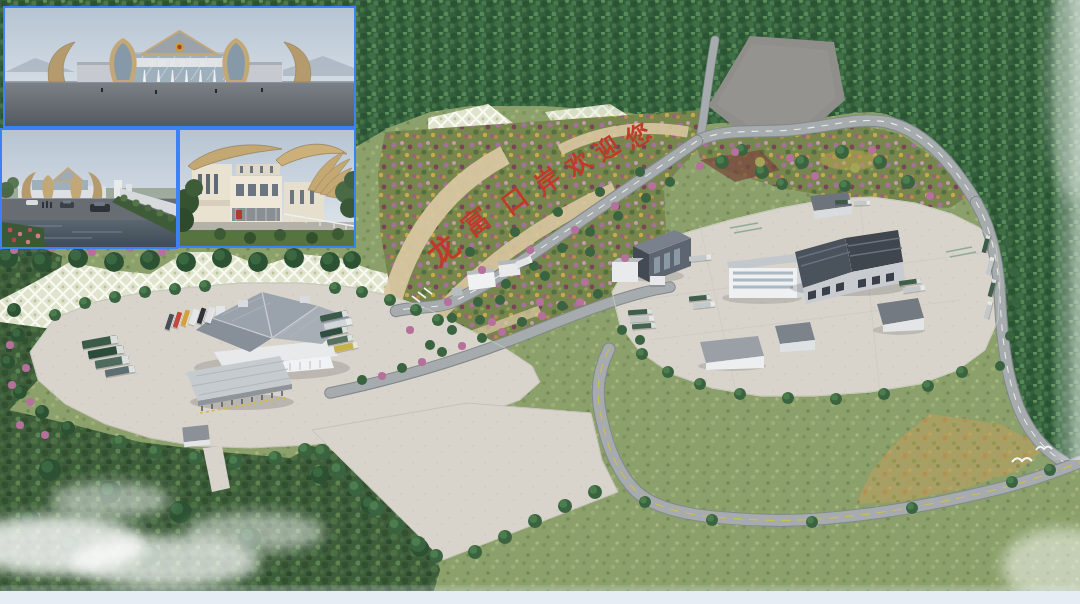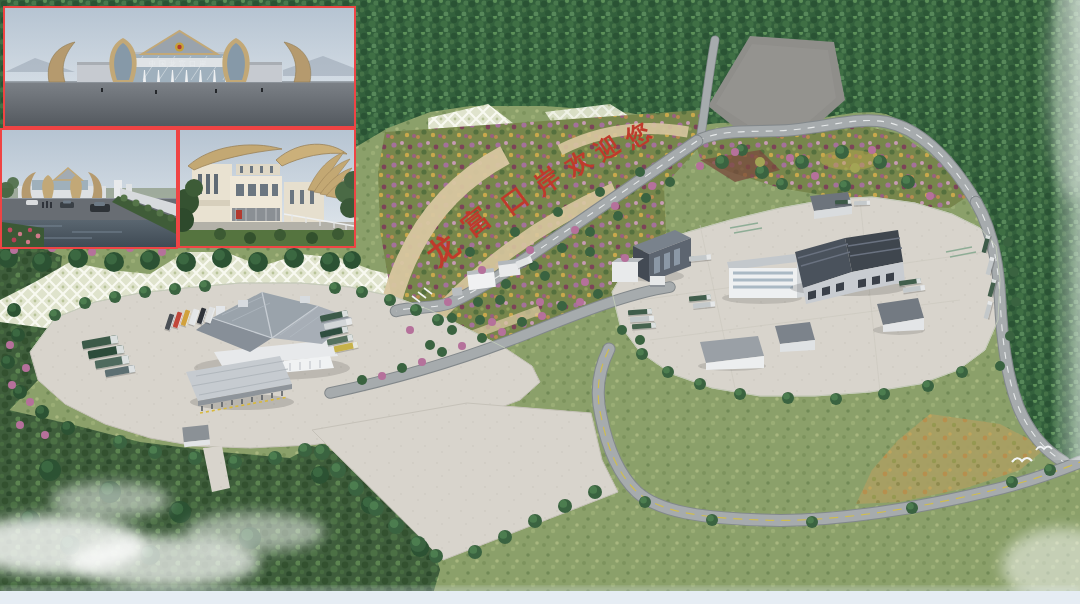--- a/index.html
+++ b/index.html
@@ -1,19 +1,19 @@
 <!DOCTYPE html>
 <html><head>
 <meta charset="utf-8">
 <style>
   html,body{margin:0;padding:0;background:#222;}
   #stage{position:relative;width:1080px;height:604px;overflow:hidden;background:#86a063;
          font-family:"DejaVu Sans",sans-serif;}
   #aerial{position:absolute;left:0;top:0;width:1080px;height:604px;display:block;}
-  .inset{position:absolute;background:#ef4444;box-sizing:border-box;text-align:center;}
+  .inset{position:absolute;background:#3b82f6;box-sizing:border-box;text-align:center;}
   .inset svg{display:block;width:100%;height:100%;}
   #inset-front{left:3px;top:6px;width:353px;height:122px;padding:2px;}
   #inset-street{left:0px;top:128px;width:178px;height:121px;padding:2px;}
   #inset-closeup{left:178px;top:128px;width:178px;height:120px;padding:2px;}
   .slogan{font-weight:bold;text-anchor:middle;font-family:"DejaVu Sans",sans-serif;}
   .sign-text{font-size:7px;letter-spacing:3px;fill:#e8ecef;text-anchor:middle;opacity:.92;}
   .road-casing{fill:none;stroke:#82888b;stroke-linecap:round;}
   .road-core{fill:none;stroke:#a6abad;stroke-linecap:round;}
   .road-center{fill:none;stroke:#f2f4f4;stroke-width:1.1;stroke-dasharray:7 7;opacity:.85;}
   .road-yellow{fill:none;stroke:#d4bf45;stroke-width:1.2;stroke-dasharray:9 7;opacity:.9;}

